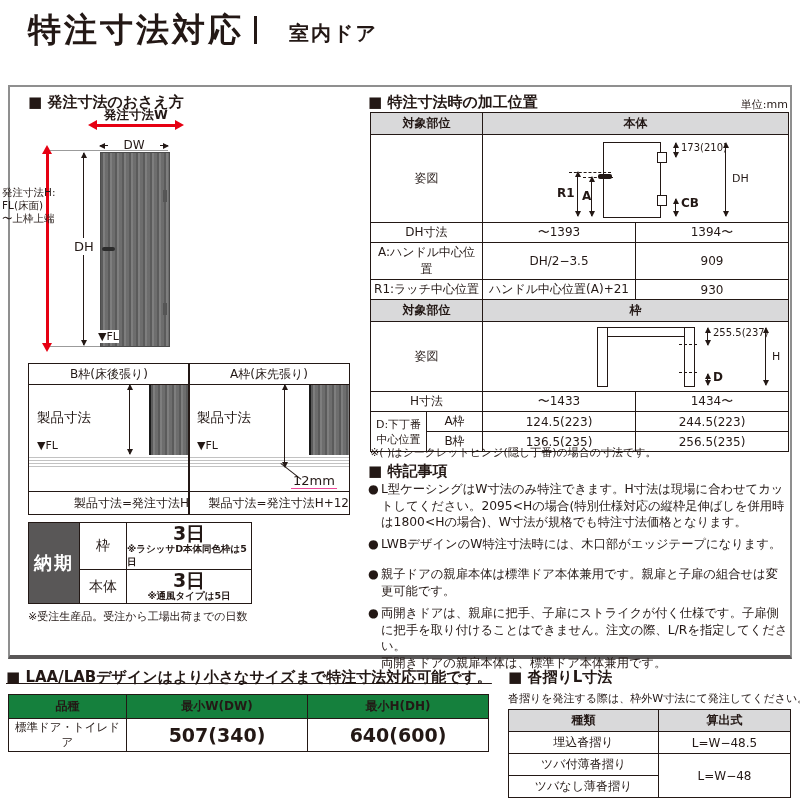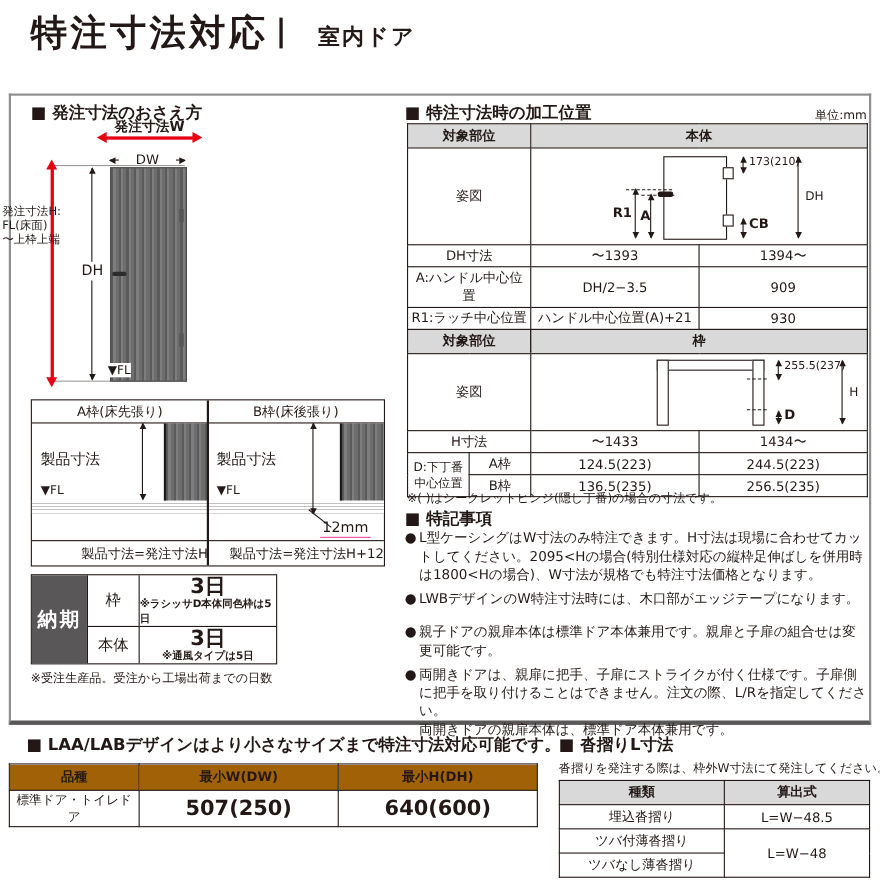--- a/index.html
+++ b/index.html
@@ -32,21 +32,21 @@
   .dim-h::after{content:"";position:absolute;right:-1px;top:-3.5px;border-top:3px solid transparent;border-bottom:3px solid transparent;border-left:6px solid #231815;}
   .dash-h{height:0;border-top:1px dashed #231815;}
   .tick{background:#9b9b9b;}
   .wood{background:#747474;background-image:repeating-linear-gradient(90deg,rgba(0,0,0,.22) 0 2px,rgba(255,255,255,.07) 2px 4px,rgba(0,0,0,.06) 4px 7px);}
   .floorband{background:repeating-linear-gradient(180deg,#ffffff 0 2px,#c2c2c2 2px 3px);}
   
   table.dt{border-collapse:collapse;table-layout:fixed;}
   table.dt td{border:1px solid #231815;font-size:12px;text-align:center;vertical-align:middle;padding:1px 2px;overflow:hidden;}
   table.dt{border:1.5px solid #231815;}
   td.hd{background:#d9d9da;font-weight:bold;}
-  td.hd2{background:#a16207;font-weight:bold;}
+  td.hd2{background:#15803d;font-weight:bold;}
   
   .inst{border:1.5px solid #231815;background:#fff;}
   .inst-hdr{display:flex;height:20px;border-bottom:1px solid #231815;font-size:12px;}
   .inst-hdr > div{flex:1;text-align:center;line-height:20px;}
   .inst-frow{display:flex;height:22px;border-top:1px solid #231815;font-size:12px;}
   .inst-frow > div{flex:1;text-align:right;line-height:22px;}
   
   .dlv{display:flex;border:1.5px solid #231815;}
   .dlv-title{width:50px;background:#595757;color:#fff;font-size:18px;font-weight:bold;display:flex;align-items:center;justify-content:center;letter-spacing:2px;}
   .dlv-rows{flex:1;display:flex;flex-direction:column;}
@@ -98,22 +98,22 @@
   <div class="abs pre" style="left:2px;top:186px;width:64px;font-size:10.5px;line-height:13px;">発注寸法H:
 FL(床面)
 〜上枠上端</div>
 
   <div class="abs dim-v" style="left:83px;top:153px;height:192px;"></div>
   <div class="abs" style="left:72px;top:238px;font-size:13px;background:#fff;padding:1px 2px;">DH</div>
   <div class="abs" style="left:98px;top:330px;font-size:11px;background:#fff;">▼FL</div>
 
   <div class="abs inst" style="left:28px;top:363px;width:320px;">
     <div class="inst-hdr">
+      <div>B枠(床後張り)</div>
       <div>A枠(床先張り)</div>
-      <div>B枠(床後張り)</div>
     </div>
     <div style="position:relative;height:70px;">
 
       <div class="abs" style="left:8px;top:24px;font-size:13.5px;">製品寸法</div>
       <div class="abs dim-v" style="left:100px;top:0;height:69px;"></div>
       <div class="abs wood" style="left:120px;top:0;width:38px;height:70px;border-left:2px solid #1a1a1a;"></div>
       <div class="abs" style="left:8px;top:54px;font-size:11px;">▼FL</div>
 
       <div class="abs" style="left:168px;top:24px;font-size:13.5px;">製品寸法</div>
       <div class="abs dim-v" style="left:255px;top:0;height:82px;z-index:3;"></div>
@@ -278,36 +278,36 @@
       <span class="blt">●</span>
       <span class="pre">親子ドアの親扉本体は標準ドア本体兼用です。親扉と子扉の組合せは変更可能です。</span>
     </li>
     <li>
       <span class="blt">●</span>
       <span class="pre">両開きドアは、親扉に把手、子扉にストライクが付く仕様です。子扉側に把手を取り付けることはできません。注文の際、L/Rを指定してください。
 両開きドアの親扉本体は、標準ドア本体兼用です。</span>
     </li>
   </ul>
 
-  <div class="abs sec-h" style="left:24px;top:668px;">■ LAA/LABデザインはより小さなサイズまで特注寸法対応可能です。</div>
+  <div class="abs sec-h" style="left:6px;top:668px;text-decoration:underline;">■ LAA/LABデザインはより小さなサイズまで特注寸法対応可能です。</div>
   <table class="dt abs" style="left:8px;top:694px;width:480px;">
     <colgroup>
         <col style="width:118px">
         <col style="width:181px">
         <col style="width:181px">
       </colgroup>
     <tbody>
         <tr style="height:24px;">
       <td class="hd2">品種</td>
       <td class="hd2">最小W(DW)</td>
       <td class="hd2">最小H(DH)</td>
     </tr>
     <tr style="height:32px;">
       <td style="font-size:11.5px;">標準ドア・トイレドア</td>
-      <td style="font-size:19px;font-weight:bold;">507(250)</td>
+      <td style="font-size:19px;font-weight:bold;">507(340)</td>
       <td style="font-size:19px;font-weight:bold;">640(600)</td>
     </tr>
   </tbody>
     </table>
 
   <div class="abs sec-h" style="left:508px;top:668px;">■ 沓摺りL寸法</div>
   <div class="abs" style="left:508px;top:691px;width:290px;font-size:11px;white-space:nowrap;">沓摺りを発注する際は、枠外W寸法にて発注してください。</div>
   <table class="dt abs" style="left:508px;top:709px;width:282px;">
     <colgroup>
         <col style="width:150px">

